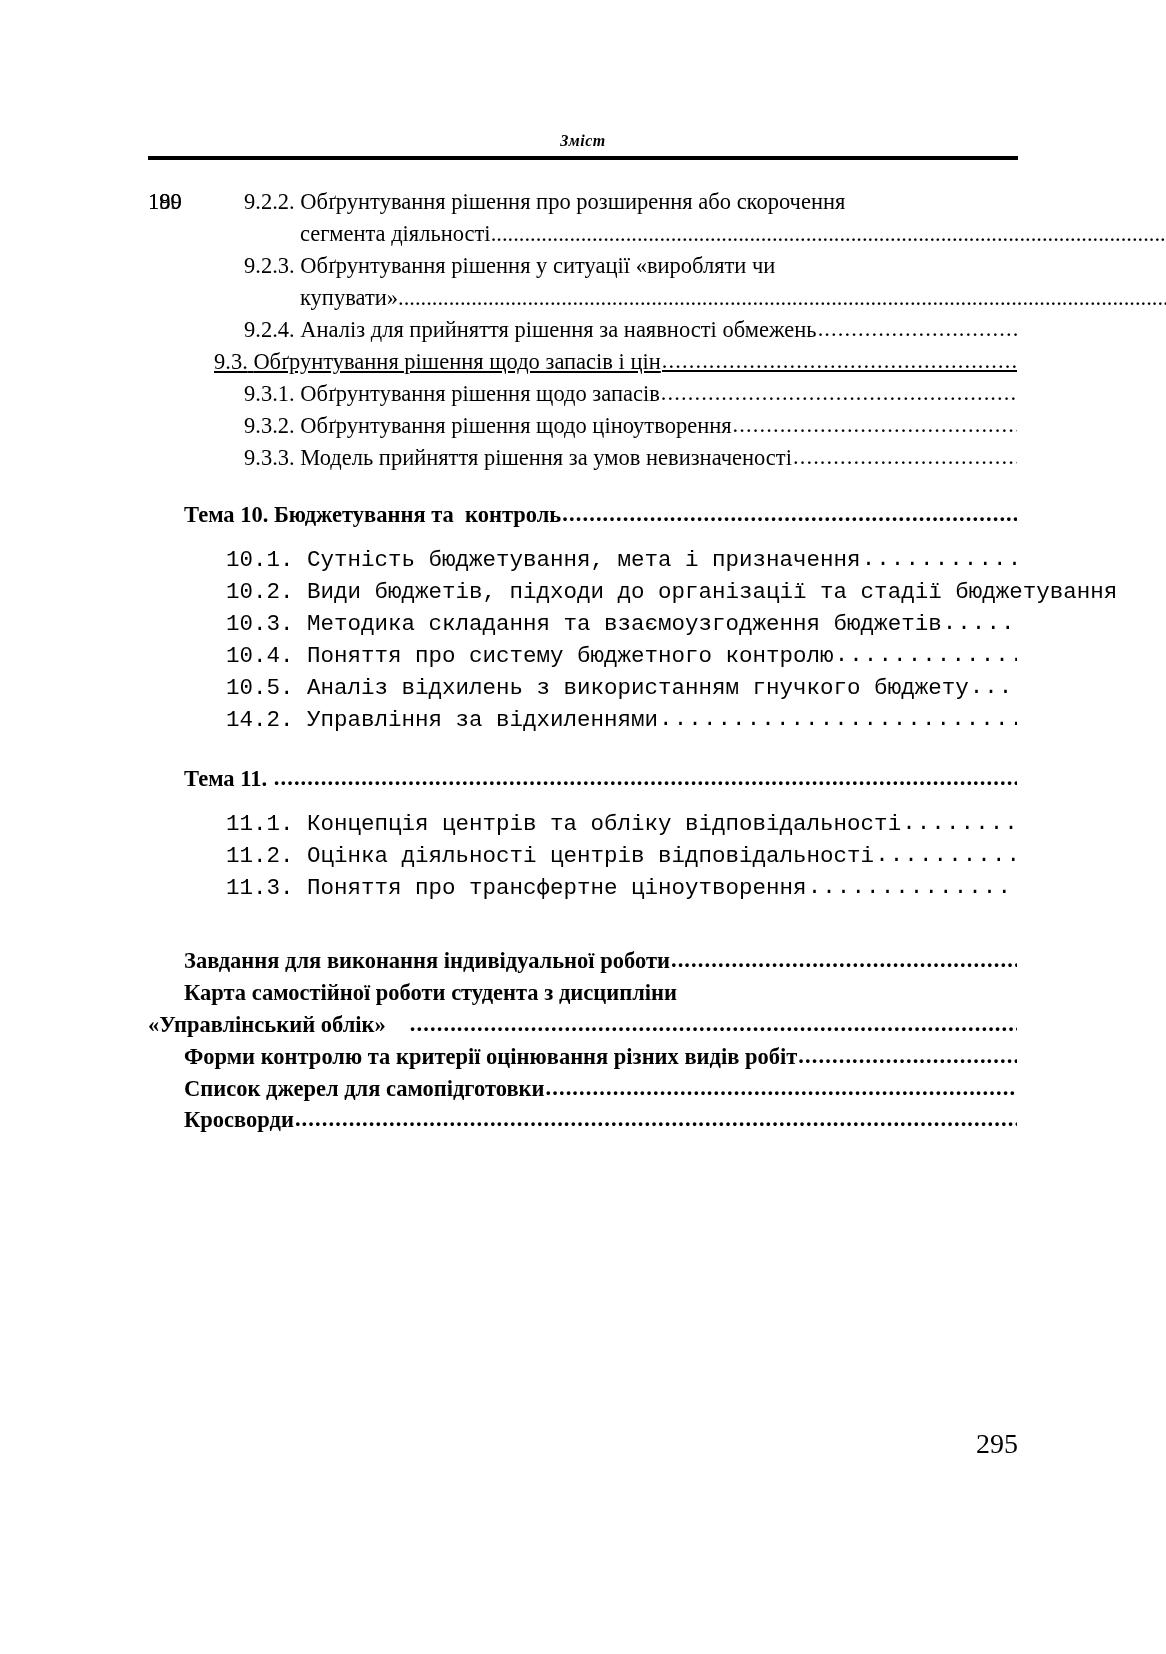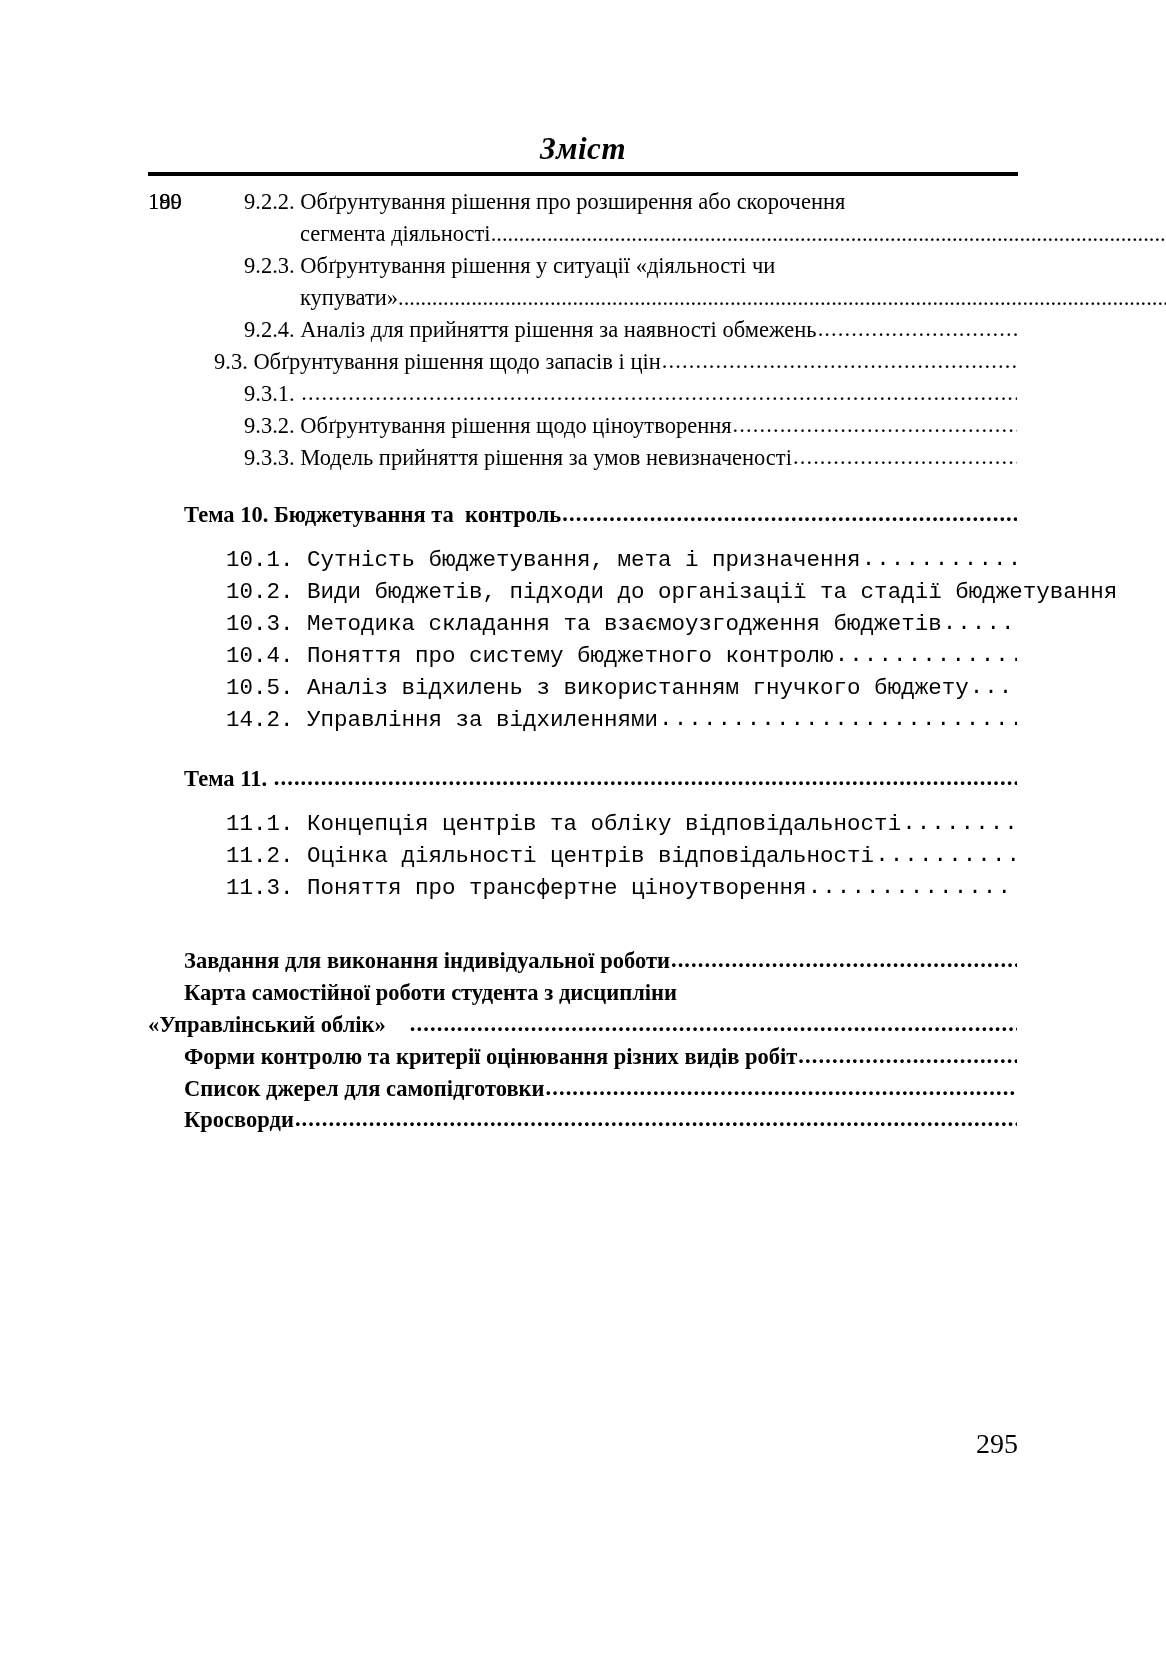--- a/index.html
+++ b/index.html
@@ -27,21 +27,21 @@
   .header-zone {
     position: absolute;
     left: 148px;
     top: 132px;
     width: 870px;
   }
   .header-title {
     text-align: center;
     font-style: italic;
     font-weight: bold;
-    font-size: 31px;
+    font-size: 16px;
     letter-spacing: 0.5px;
     line-height: 1.1;
   }
   .header-rule {
     margin-top: 6px;
     height: 4px;
     background: #000000;
     width: 100%;
   }
 
@@ -77,21 +77,21 @@
     letter-spacing: 1.1px;
     transform: translateY(-1px);
   }
   .entry .page {
     flex: 0 0 auto;
     text-align: right;
     white-space: pre;
   }
 
   
-  .lvl2  { padding-left: 66px; }
+  .lvl2  { padding-left: 66px; text-decoration: underline; }
   .lvl3  { padding-left: 96px; }
   .lvl-theme { padding-left: 36px; font-weight: bold; }
   .lvl-theme-sub { padding-left: 78px; font-family: Liberation Mono, monospace; }
   .lvl-back { padding-left: 36px; font-weight: bold; }
   .lvl-back-flush { padding-left: 0px; font-weight: bold; gap: 23px; }
 
   
   .cont {
     display: flex;
     align-items: baseline;
@@ -135,21 +135,21 @@
         <span class="leader">................................................................................................................................................................................................................................................................................................................................................................................................................</span>
       </div>
       <div class="cont i3">
         <span class="cont-text">сегмента діяльності</span>
         <span class="leader">................................................................................................................................................................................................................................................................................................................................................................................................................</span>
         <span class="page">189</span>
       </div>
       <div class="entry lvl3 no-leader">
         <span class="num">9.2.3.</span>
         <span class="title"> </span>
-        <span class="title">Обґрунтування рішення у ситуації «діяльності чи</span>
+        <span class="title">Обґрунтування рішення у ситуації «виробляти чи</span>
         <span class="leader">................................................................................................................................................................................................................................................................................................................................................................................................................</span>
       </div>
       <div class="cont i3">
         <span class="cont-text">купувати»</span>
         <span class="leader">................................................................................................................................................................................................................................................................................................................................................................................................................</span>
         <span class="page">190</span>
       </div>
       <div class="entry lvl3">
         <span class="num">9.2.4.</span>
         <span class="title"> </span>
@@ -160,20 +160,21 @@
       <div class="entry lvl2">
         <span class="num">9.3.</span>
         <span class="title"> </span>
         <span class="title">Обґрунтування рішення щодо запасів і цін</span>
         <span class="leader">................................................................................................................................................................................................................................................................................................................................................................................................................</span>
         <span class="page">193</span>
       </div>
       <div class="entry lvl3">
         <span class="num">9.3.1.</span>
         <span class="title"> </span>
+        <span class="title">Обґрунтування рішення щодо запасів</span>
         <span class="leader">................................................................................................................................................................................................................................................................................................................................................................................................................</span>
         <span class="page">193</span>
       </div>
       <div class="entry lvl3">
         <span class="num">9.3.2.</span>
         <span class="title"> </span>
         <span class="title">Обґрунтування рішення щодо ціноутворення</span>
         <span class="leader">................................................................................................................................................................................................................................................................................................................................................................................................................</span>
         <span class="page">196</span>
       </div>

